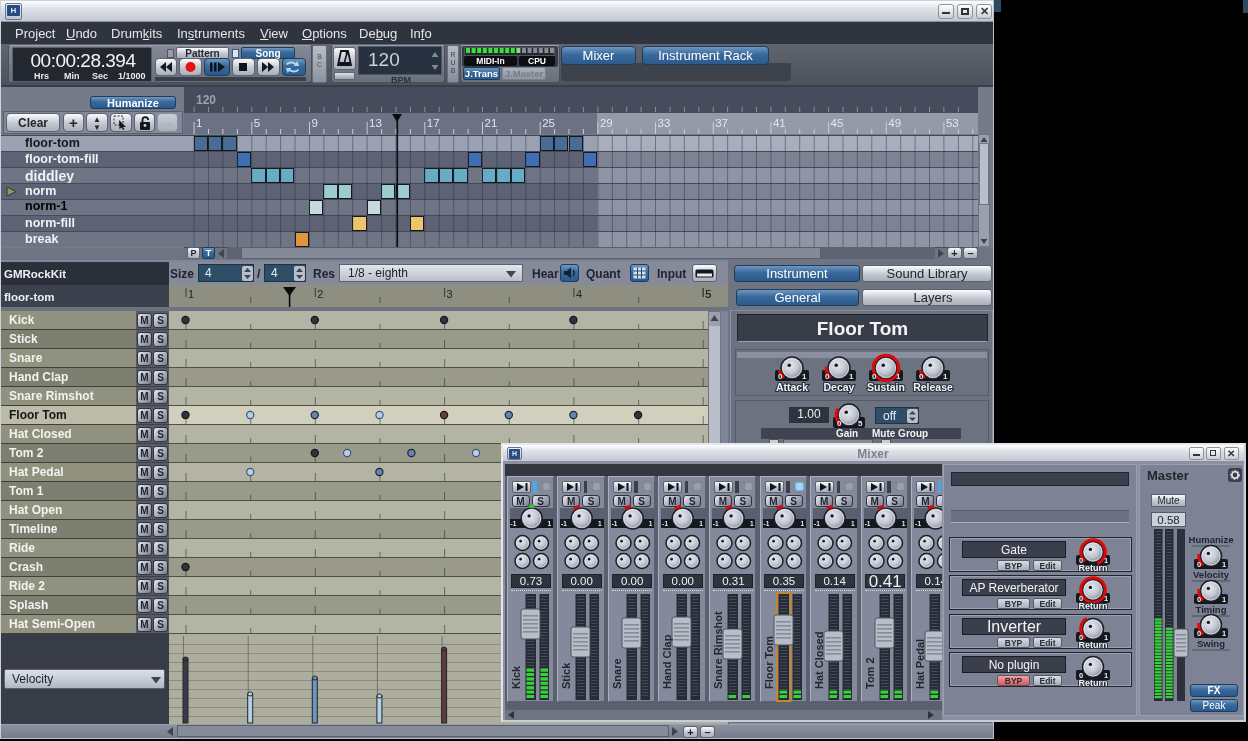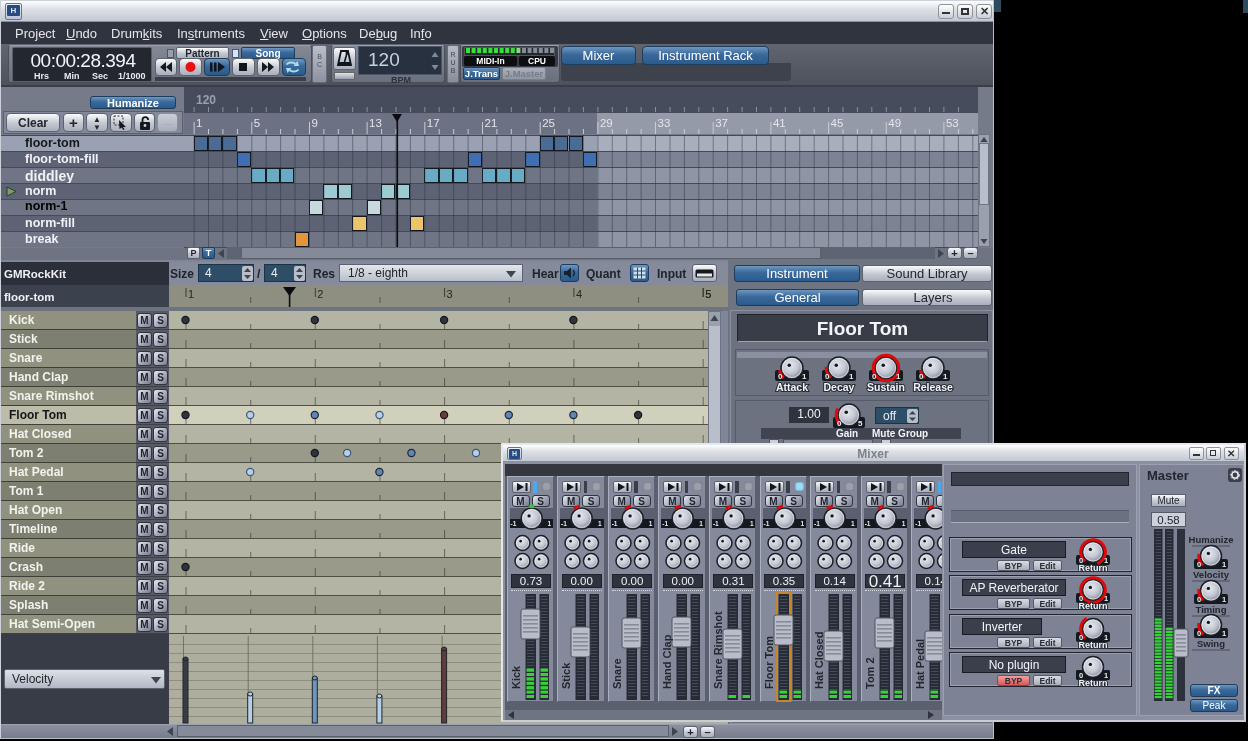--- a/index.html
+++ b/index.html
@@ -1983,21 +1983,21 @@
           <circle cx="143" cy="14" r="10.5" fill="url(#kn)" stroke="#1b1f27" stroke-width="1.5"></circle>
           <circle cx="143" cy="14" r="9.0" fill="none" stroke="rgba(255,255,255,.55)" stroke-width="1"></circle>
           <circle cx="140.375" cy="11.375" r="1.68" fill="#14181f"></circle>
           <circle cx="143" cy="14" r="12.3" fill="none" stroke="#e00808" stroke-width="3"></circle>
           <text x="129" y="25" font-size="7.5" fill="#e8eaee" font-weight="bold" font-family="Liberation Sans">0</text>
           <text x="154" y="25" font-size="7.5" fill="#e8eaee" font-weight="bold" font-family="Liberation Sans">1</text>
           <text x="143" y="33" font-size="9" fill="#f2f4f8" font-weight="bold" text-anchor="middle" font-family="Liberation Sans" style="paint-order:stroke;stroke:#2a2e38;stroke-width:2px;">Return</text>
         </svg>
 </div>
 <div class="a" style="left:5px;top:149px;width:183px;height:35px;border:1px solid #20242e;box-shadow:inset 0 0 0 1px #9aa0b0;">
-<div class="a" style="left:12px;top:3px;width:80px;height:17px;background:#3a3f4b;border:1px solid #181c24;color:#f2f4f8;font-size:12px;text-align:center;line-height:16px;overflow:hidden;white-space:nowrap;">Inverter</div>
+<div class="a" style="left:12px;top:3px;width:104px;height:17px;background:#3a3f4b;border:1px solid #181c24;color:#f2f4f8;font-size:16px;text-align:center;line-height:16px;overflow:hidden;white-space:nowrap;">Inverter</div>
 <div class="a" style="left:47px;top:22px;width:33px;height:11px;background:linear-gradient(#d8dce4,#a8aeba);border:1px solid #555b66;border-radius:2px;color:#2a2e36;font-size:8.5px;font-weight:bold;text-align:center;line-height:10px;">BYP</div>
 <div class="a" style="left:83px;top:22px;width:29px;height:11px;background:linear-gradient(#d8dce4,#a8aeba);border:1px solid #555b66;border-radius:2px;color:#2a2e36;font-size:8.5px;font-weight:bold;text-align:center;line-height:10px;">Edit</div>
 <svg class="a" style="left:0;top:0;" width="183" height="35">
           <rect x="126" y="17" width="34" height="10" rx="2" fill="#14181f"></rect>
           <circle cx="143" cy="14" r="10.5" fill="url(#kn)" stroke="#1b1f27" stroke-width="1.5"></circle>
           <circle cx="143" cy="14" r="9.0" fill="none" stroke="rgba(255,255,255,.55)" stroke-width="1"></circle>
           <circle cx="140.375" cy="11.375" r="1.68" fill="#14181f"></circle>
           <path d="M135.1 23.4 A12.3 12.3 0 0 1 136.8 3.3" fill="none" stroke="#e00808" stroke-width="3"></path>
           <text x="129" y="25" font-size="7.5" fill="#e8eaee" font-weight="bold" font-family="Liberation Sans">0</text>
           <text x="154" y="25" font-size="7.5" fill="#e8eaee" font-weight="bold" font-family="Liberation Sans">1</text>

